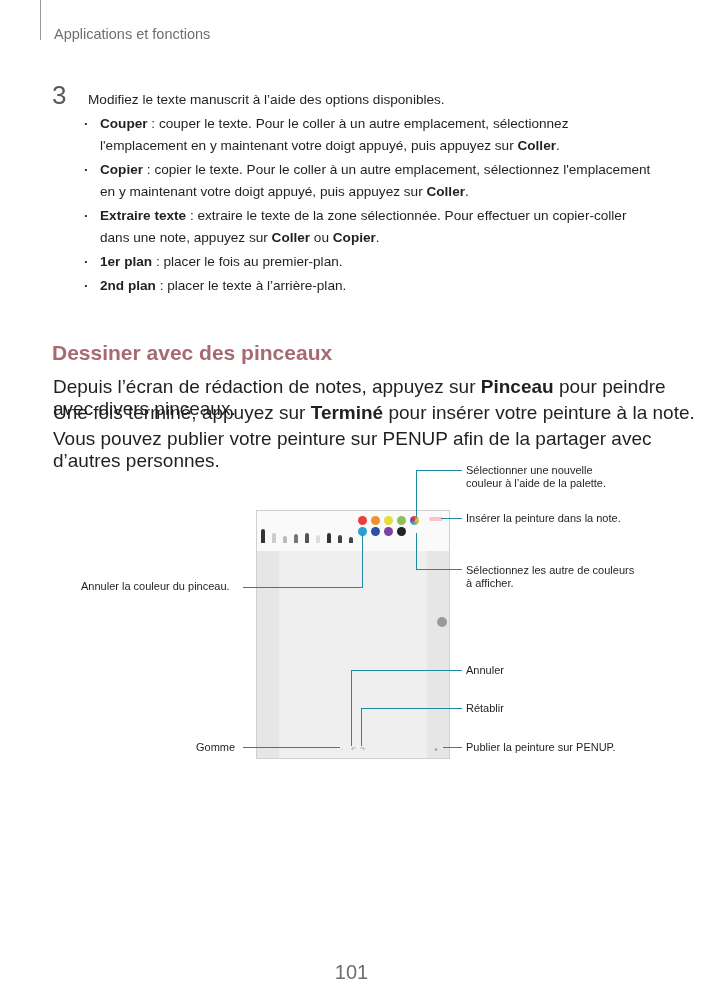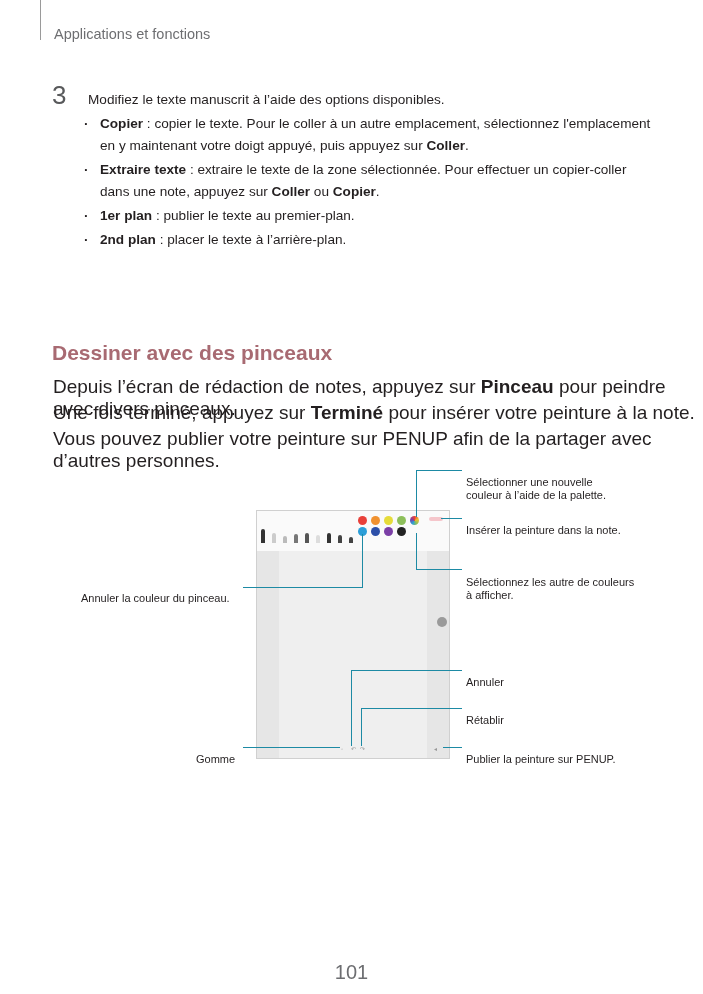--- a/index.html
+++ b/index.html
@@ -19,39 +19,40 @@
     .screen { position: absolute; left: 256px; top: 510px; width: 194px; height: 249px;
               background: #efefef; border: 1px solid #d0d0d0; box-sizing: border-box; }
     .screen .toolbar { position: absolute; left: 0; top: 0; right: 0; height: 40px; background: #fafafa; }
     .screen .leftbar { position: absolute; left: 0; top: 40px; width: 22px; bottom: 0; background: #e6e6e6; }
     .screen .rightbar { position: absolute; right: 0; top: 40px; width: 22px; bottom: 0; background: #e6e6e6; }
     .pen { position: absolute; bottom: 8px; width: 4px; background: #333; border-radius: 2px 2px 0 0; }
     .swatch { position: absolute; width: 9px; height: 9px; border-radius: 50%; }
     .done-btn { position: absolute; top: 6px; right: 6px; width: 14px; height: 4px; background: #f5c6cb; border-radius: 2px; }
     .fab { position: absolute; right: 2px; top: 106px; width: 10px; height: 10px; border-radius: 50%; background: #9a9a9a; }
     .bottom-icons { position: absolute; bottom: 6px; font-size: 6px; color: #999; }
-    .callout { position: absolute; font-size: 11px; color: #231f20; line-height: 13px; margin-top: 12px; }
+    .callout { position: absolute; font-size: 11px; color: #231f20; line-height: 13px; }
     .line { position: absolute; background: #1d8aa4; }
     .page-num { position: absolute; left: 0; right: 0; top: 961px; text-align: center; font-size: 20px; color: #6d6e71; }
   </style>
 </head>
 <body>
 
 <div class="vrule"></div>
 <div class="running-head">Applications et fonctions</div>
 
 <div class="step">
   <span class="step-num">3</span>
   <span class="step-text">Modifiez le texte manuscrit à l’aide des options disponibles.</span>
 </div>
 
 <ul class="opts" id="opts">
+    <li><b>Couper</b><span> : couper le texte. Pour le coller à un autre emplacement, sélectionnez l'emplacement en y maintenant votre doigt appuyé, puis appuyez sur </span><b>Coller</b><span></span><b></b><span>.</span></li>
     <li><b>Copier</b><span> : copier le texte. Pour le coller à un autre emplacement, sélectionnez l'emplacement en y maintenant votre doigt appuyé, puis appuyez sur </span><b>Coller</b><span></span><b></b><span>.</span></li>
     <li><b>Extraire texte</b><span> : extraire le texte de la zone sélectionnée. Pour effectuer un copier-coller dans une note, appuyez sur </span><b>Coller</b><span> ou </span><b>Copier</b><span>.</span></li>
-    <li><b>1er plan</b><span> : publier le texte au premier-plan.</span><b></b><span></span><b></b><span></span></li>
+    <li><b>1er plan</b><span> : placer le fois au premier-plan.</span><b></b><span></span><b></b><span></span></li>
     <li><b>2nd plan</b><span> : placer le texte à l’arrière-plan.</span><b></b><span></span><b></b><span></span></li>
   </ul>
 
 <div class="section-title">Dessiner avec des pinceaux</div>
 
 <div class="para" style="top:376px">
   <span>Depuis l’écran de rédaction de notes, appuyez sur </span><b>Pinceau</b><span> pour peindre avec divers pinceaux.</span>
 </div>
 <div class="para" style="top:402px">
   <span>Une fois terminé, appuyez sur </span><b>Terminé</b><span> pour insérer votre peinture à la note.</span>

